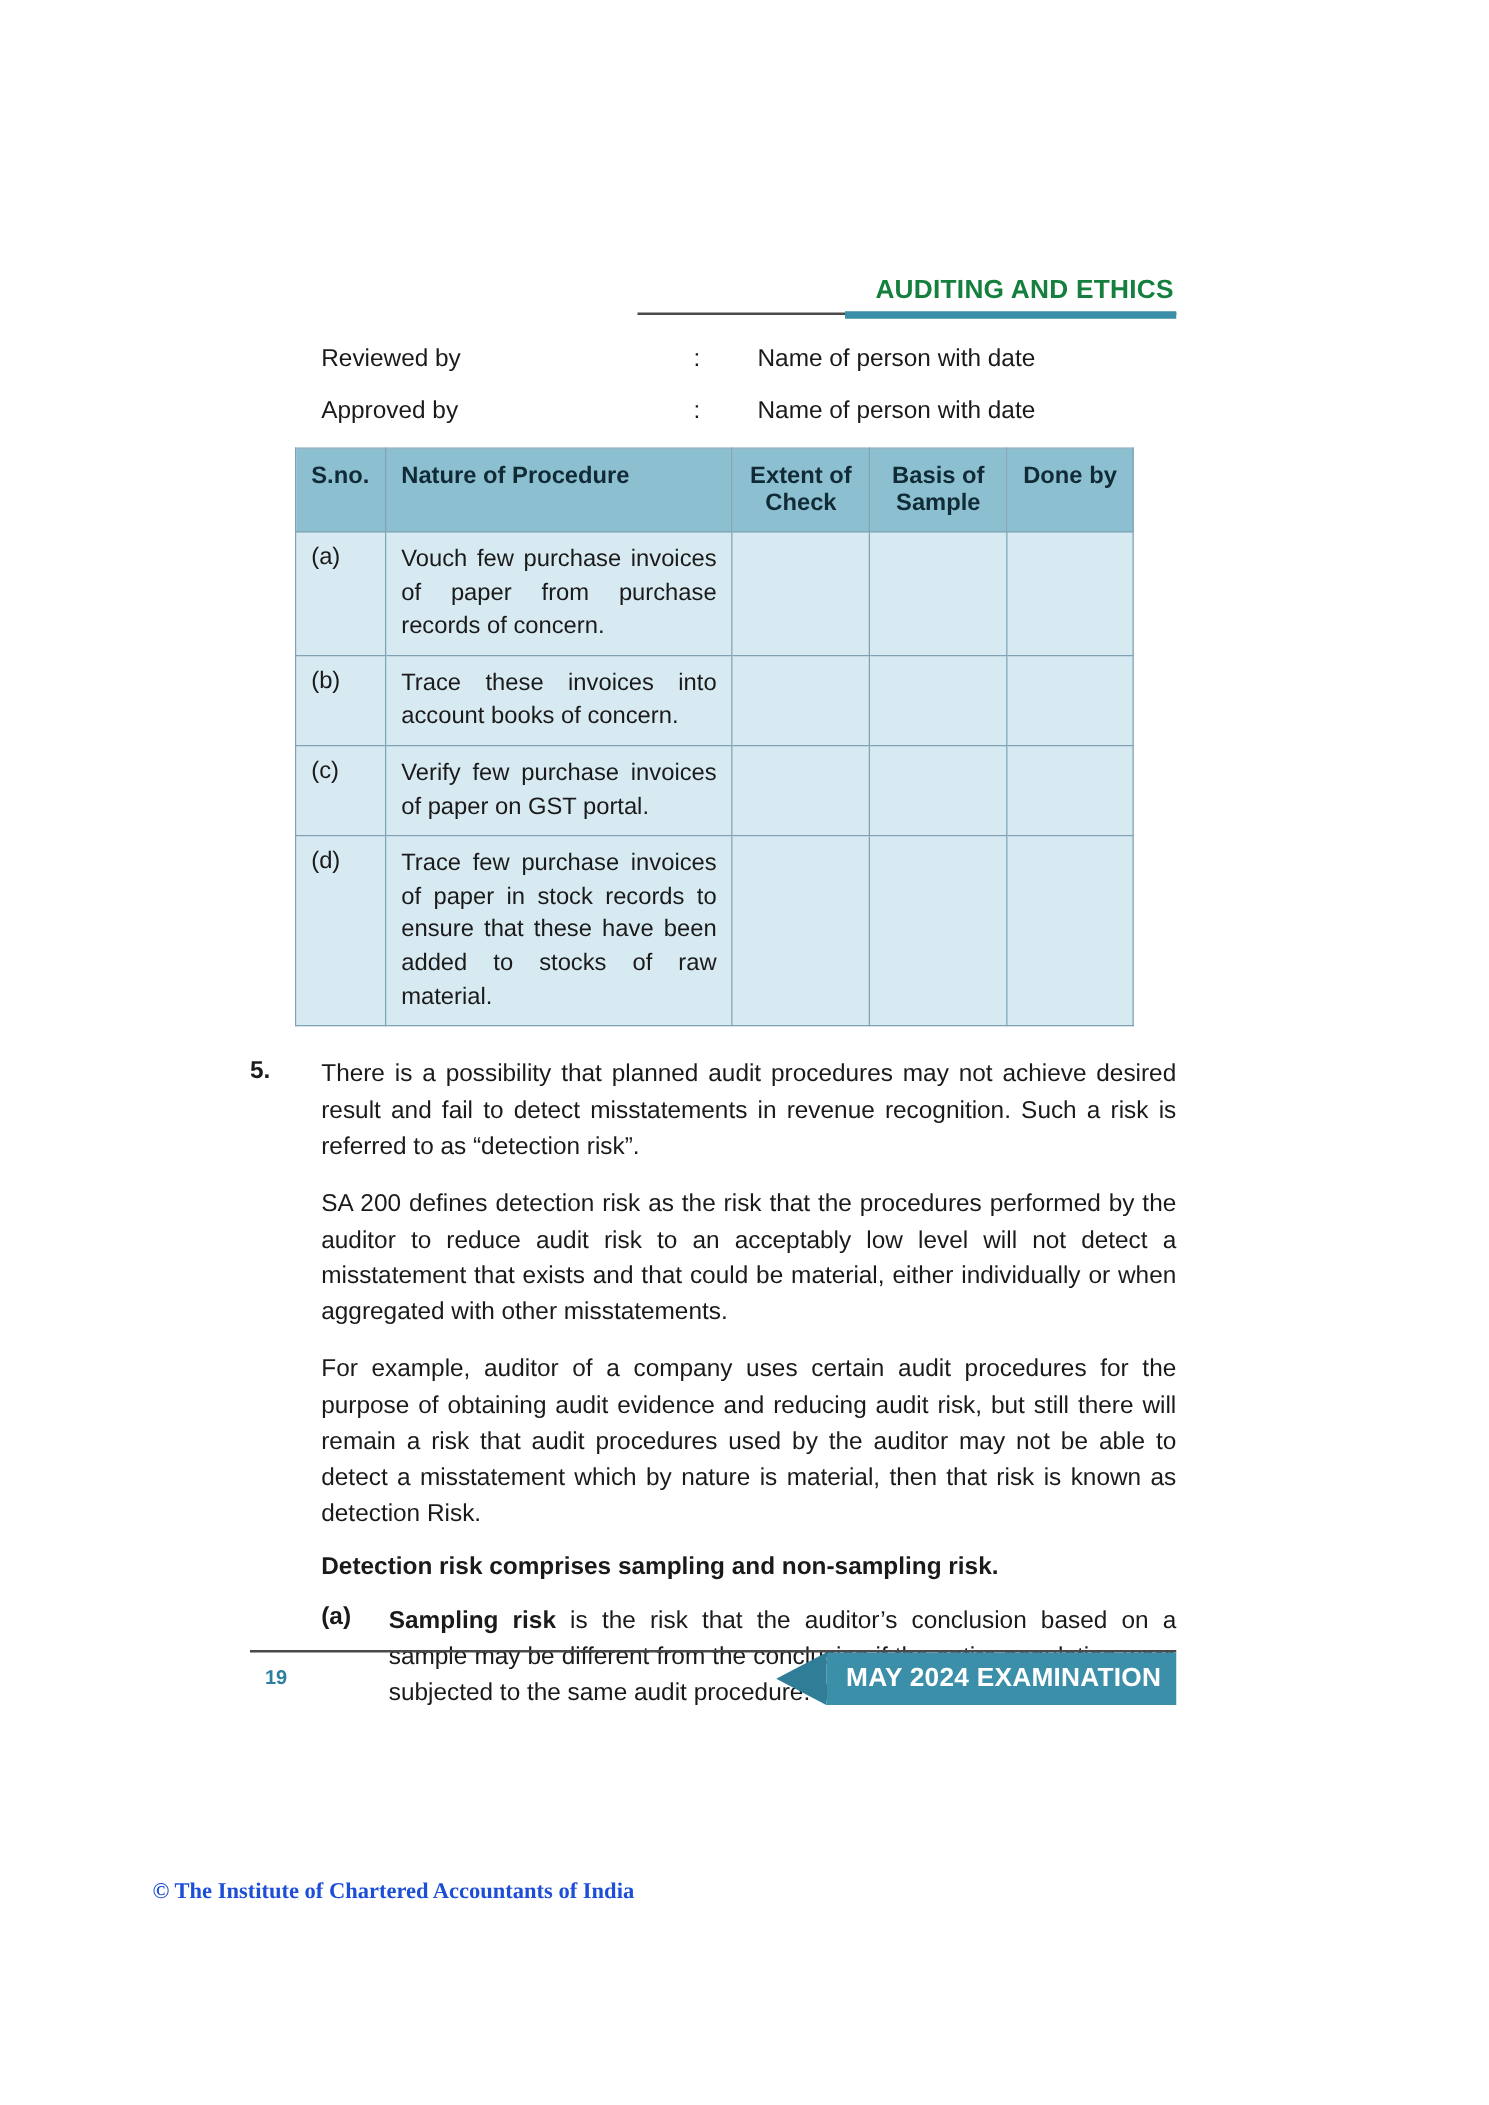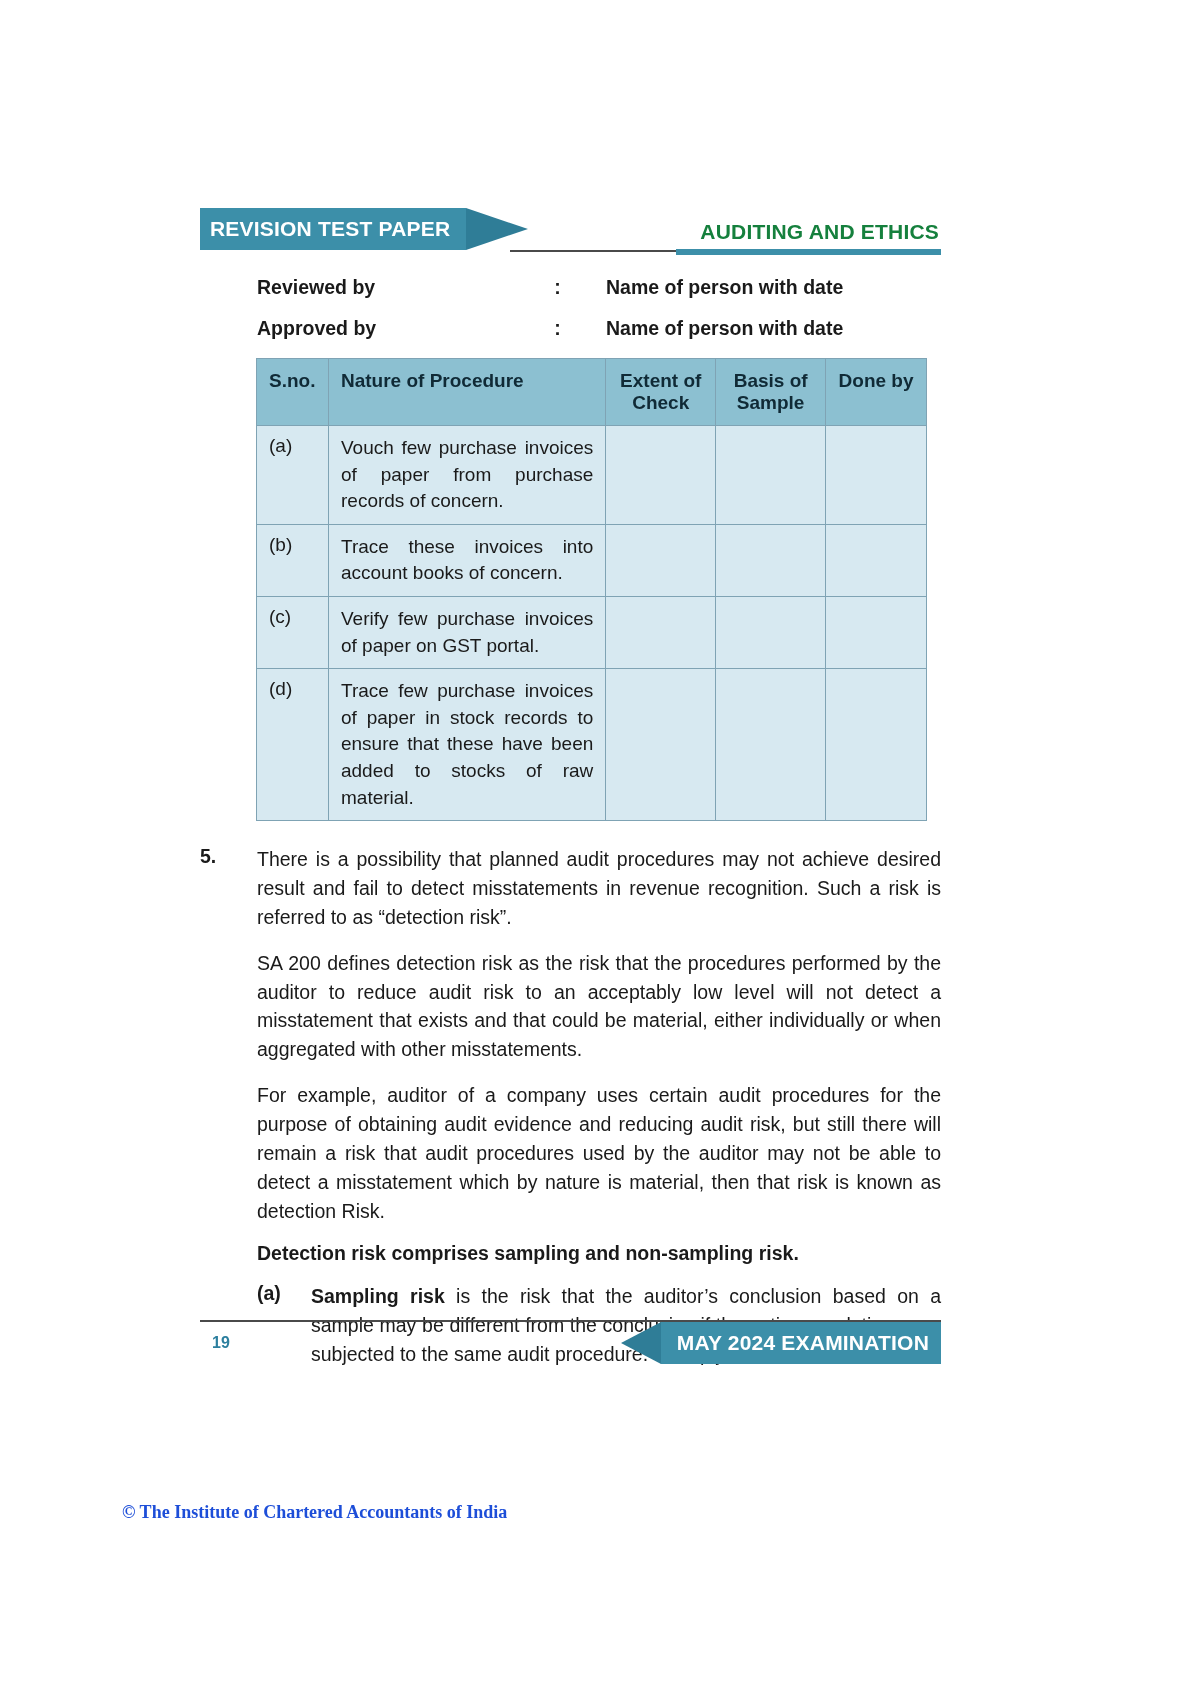--- a/index.html
+++ b/index.html
@@ -43,28 +43,28 @@
     border-left: 62px solid #2f7d97;
   }
   .subject {
     position: absolute; right: 0; bottom: -3px;
     color: #15803d; font-weight: bold; font-size: 21px;
     border-bottom: 6px solid #3c8fa9;
     padding: 0 2px 5px 24px; letter-spacing: 0.2px;
   }
 
   
-  .sig-row { display: flex; padding-left: 57px; font-size: 19.5px; margin-bottom: 18px; font-weight: bold; }
+  .sig-row { display: flex; padding-left: 57px; font-size: 19.5px; margin-bottom: 18px; }
   .sig-label { width: 252px; }
   .sig-colon { width: 97px; text-align: center; }
   .sig-value { flex: 1; }
 
   
   table.proc {
-    margin-left: 56px; margin-top: 4px;
+    margin-left: 36px; margin-top: 4px;
     border-collapse: collapse; width: 671px;
     font-size: 19px;
   }
   table.proc th, table.proc td {
     border: 1px solid #7fa3b4;
     padding: 9px 12px;
     vertical-align: top;
   }
   table.proc th {
     background: #8cc0d1;
@@ -125,24 +125,20 @@
   }
 </style>
 </head>
 <body>
 
 <div class="page">
   <div class="content">
 
     <div class="header-row">
       <div class="header-rule"></div>
-      <div class="banner-left">
-        <div class="banner-rect">REVISION TEST PAPER</div>
-        <div class="banner-arrow-right"></div>
-      </div>
       <div class="subject">AUDITING AND ETHICS</div>
     </div>
 
     <div class="sig-row">
       <div class="sig-label">Reviewed by</div>
       <div class="sig-colon">:</div>
       <div class="sig-value">Name of person with date</div>
     </div>
     <div class="sig-row">
       <div class="sig-label">Approved by</div>

